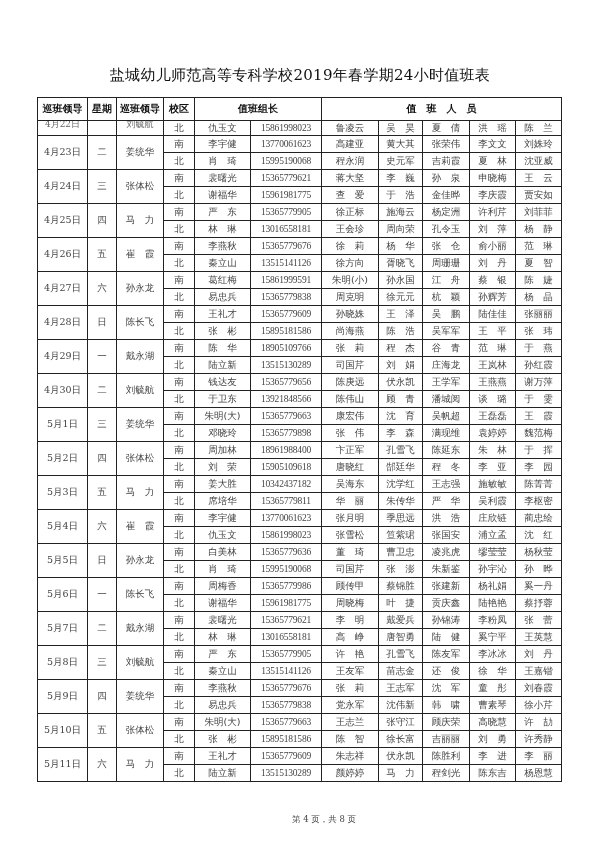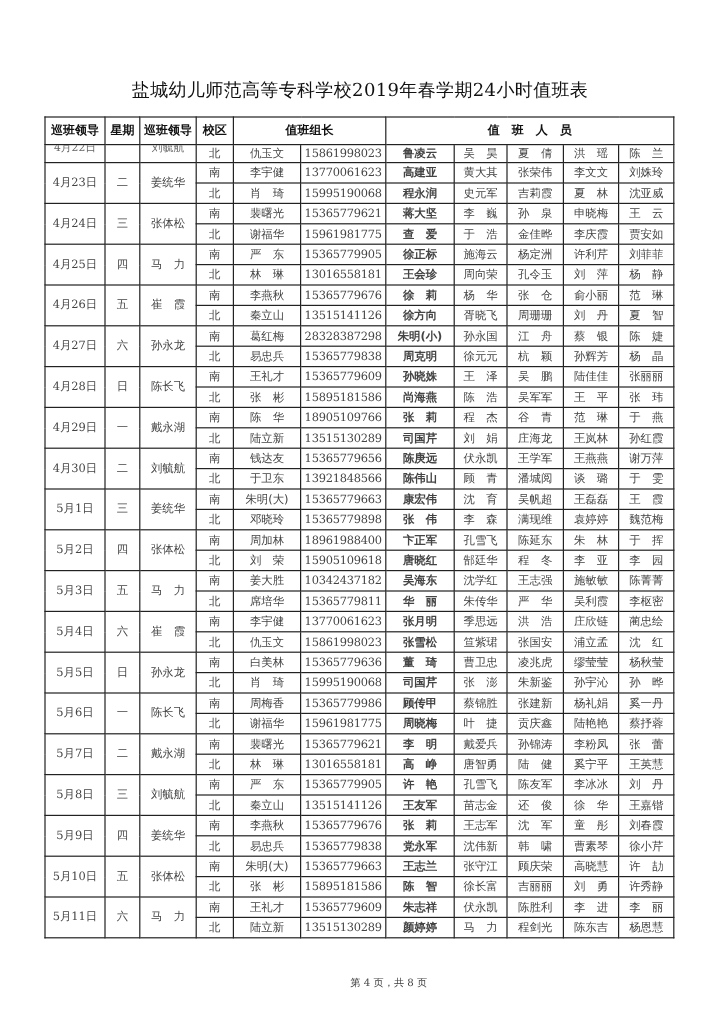--- a/index.html
+++ b/index.html
@@ -10,22 +10,22 @@
   table.duty { position: absolute; left: 37px; top: 97px; width: 524px;
                border-collapse: collapse; table-layout: fixed; }
   table.duty td, table.duty th { border: 1px solid #222; padding: 0; text-align: center;
                vertical-align: middle; overflow: hidden; white-space: nowrap; }
   table.duty th { height: 22px; font-size: 10px; font-weight: bold; color: #111; }
   table.duty td { height: 16px; font-size: 9.5px; color: #444; }
   td.date, td.week, td.leader { font-size: 10px; color: #444; }
   td.campus { color: #666; }
   td.head-name { font-weight: normal; color: #000; font-size: 10px;
                  font-family: "DejaVu Sans", "Liberation Sans", sans-serif; }
-  td.phone { font-size: 9px; color: #555; letter-spacing: -0.2px; }
-  td.member-lead { font-weight: bold; color: #000; font-size: 10px;
+  td.phone { font-size: 9px; color: #555; letter-spacing: -0.2px; font-family: Liberation Serif, serif; }
+  td.member-lead { font-weight: normal; color: #000; font-size: 10px;
                  font-family: "DejaVu Sans", "Liberation Sans", sans-serif; }
   td.member { color: #555; font-size: 9.5px; }
   tr.partial td { height: 14px; }
   tr.partial td.cut { vertical-align: top; font-size: 9px; line-height: 6px; color: #666; margin-left: 33px; }
   .footer { position: absolute; left: 0; top: 814px; width: 600px; text-align: center;
             font-size: 8.5px; color: #444; margin-left: 24px; }
   .watermark { position: absolute; left: 170px; top: 380px; width: 260px; height: 40px;
                transform: rotate(-35deg); color: rgba(180,180,180,0.25);
                font-size: 34px; font-weight: bold; pointer-events: none;
                font-family: "DejaVu Sans", sans-serif; }
@@ -166,21 +166,21 @@
         <td class="member">周珊珊</td>
         <td class="member">刘　丹</td>
         <td class="member">夏　智</td>
       </tr>
       <tr>
         <td class="date" rowspan="2">4月27日</td>
         <td class="week" rowspan="2">六</td>
         <td class="leader" rowspan="2">孙永龙</td>
         <td class="campus">南</td>
         <td class="head-name">葛红梅</td>
-        <td class="phone">28328387298</td>
+        <td class="phone">15861999591</td>
         <td class="member-lead">朱明(小)</td>
         <td class="member">孙永国</td>
         <td class="member">江　舟</td>
         <td class="member">蔡　银</td>
         <td class="member">陈　婕</td>
       </tr>
       <tr>
         <td class="campus">北</td>
         <td class="head-name">易忠兵</td>
         <td class="phone">15365779838</td>

